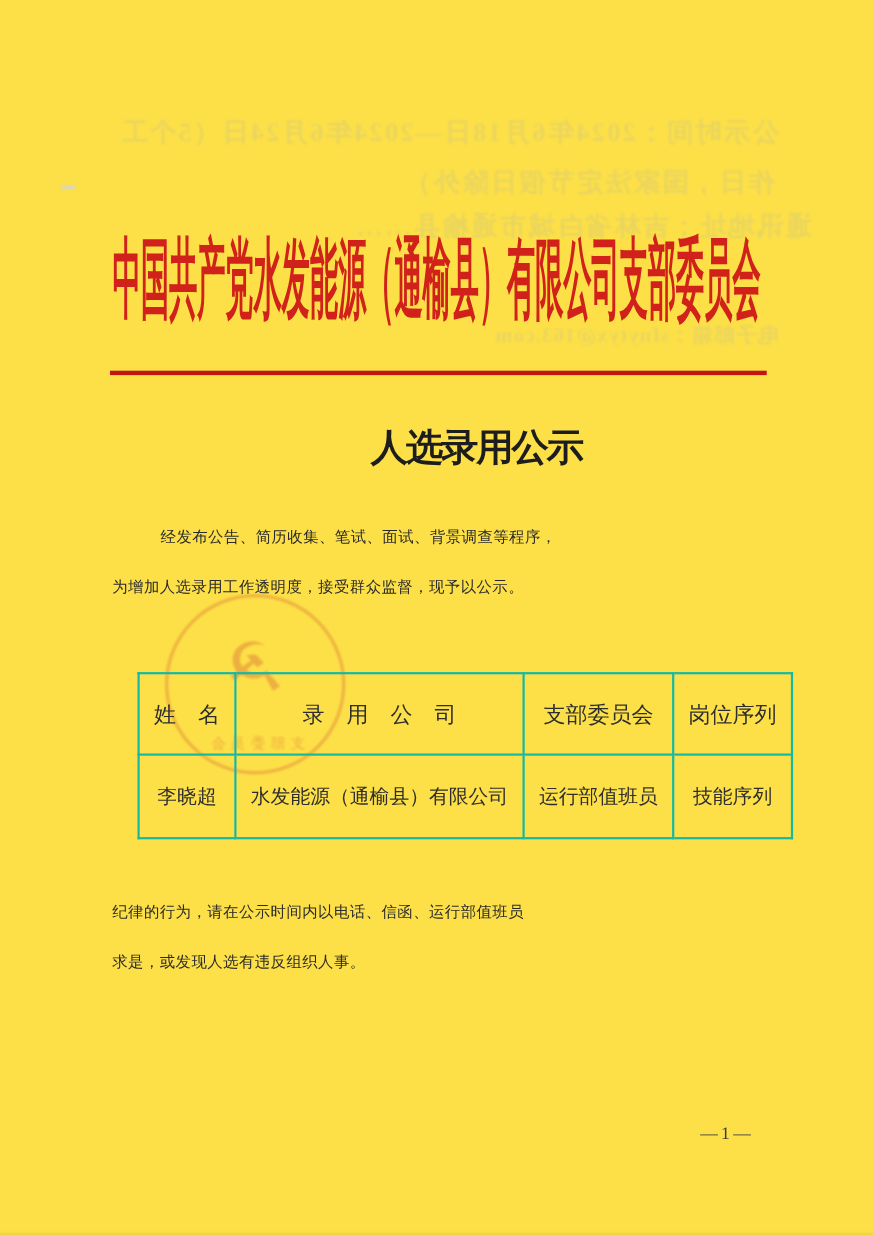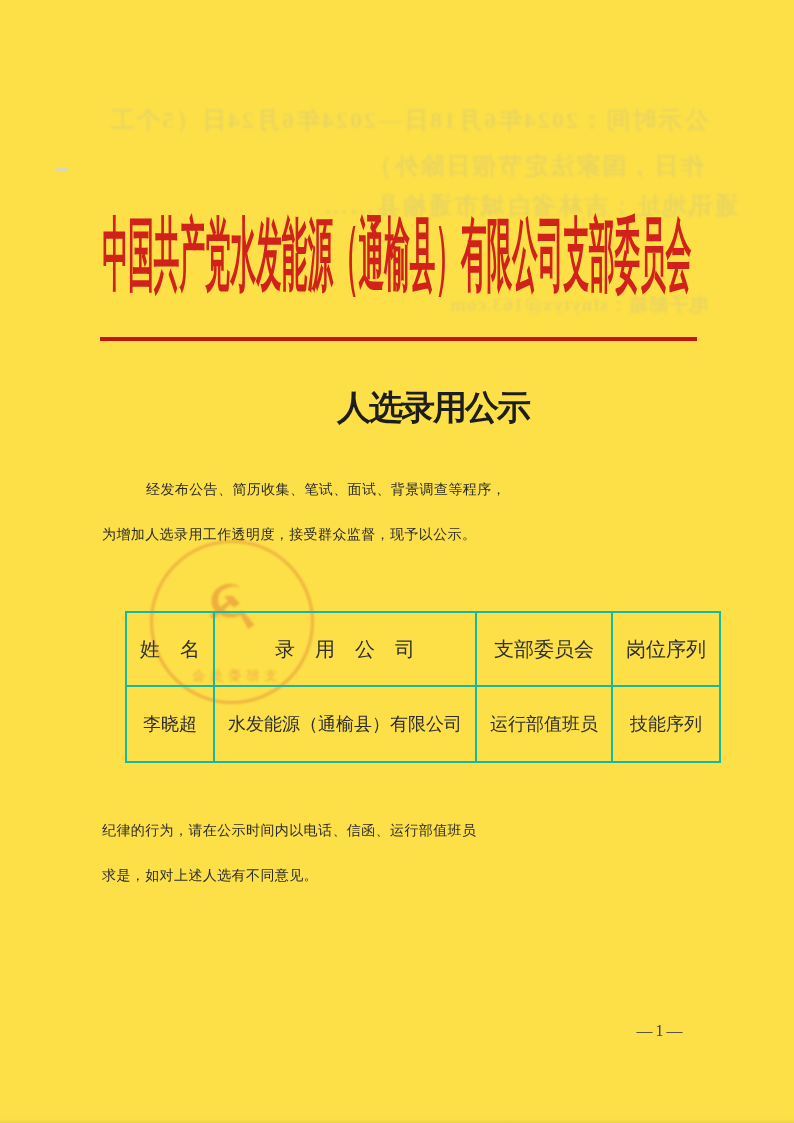--- a/index.html
+++ b/index.html
@@ -149,20 +149,20 @@
         <td>李晓超</td>
         <td>水发能源（通榆县）有限公司</td>
         <td>运行部值班员</td>
         <td>技能序列</td>
       </tr>
     </tbody>
   </table>
 
   <div class="para para-2">
     <div class="line">纪律的行为，请在公示时间内以电话、信函、运行部值班员</div>
-    <div class="line">求是，如对上述人选有不同意见。</div>
+    <div class="line">求是，或发现人选有违反组织人事。</div>
   </div>
 
   <div class="page-number">—1—</div>
 
   <div class="bottom-edge"></div>
 
 </div>
 
 </body></html>

